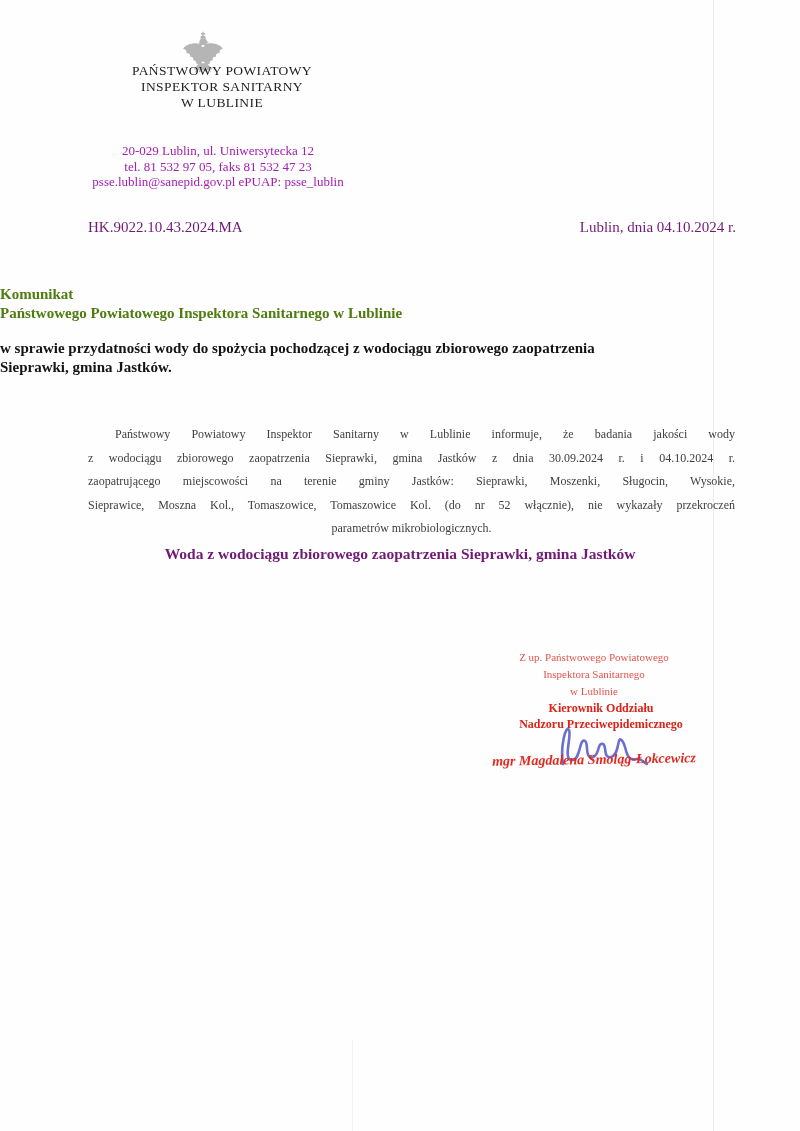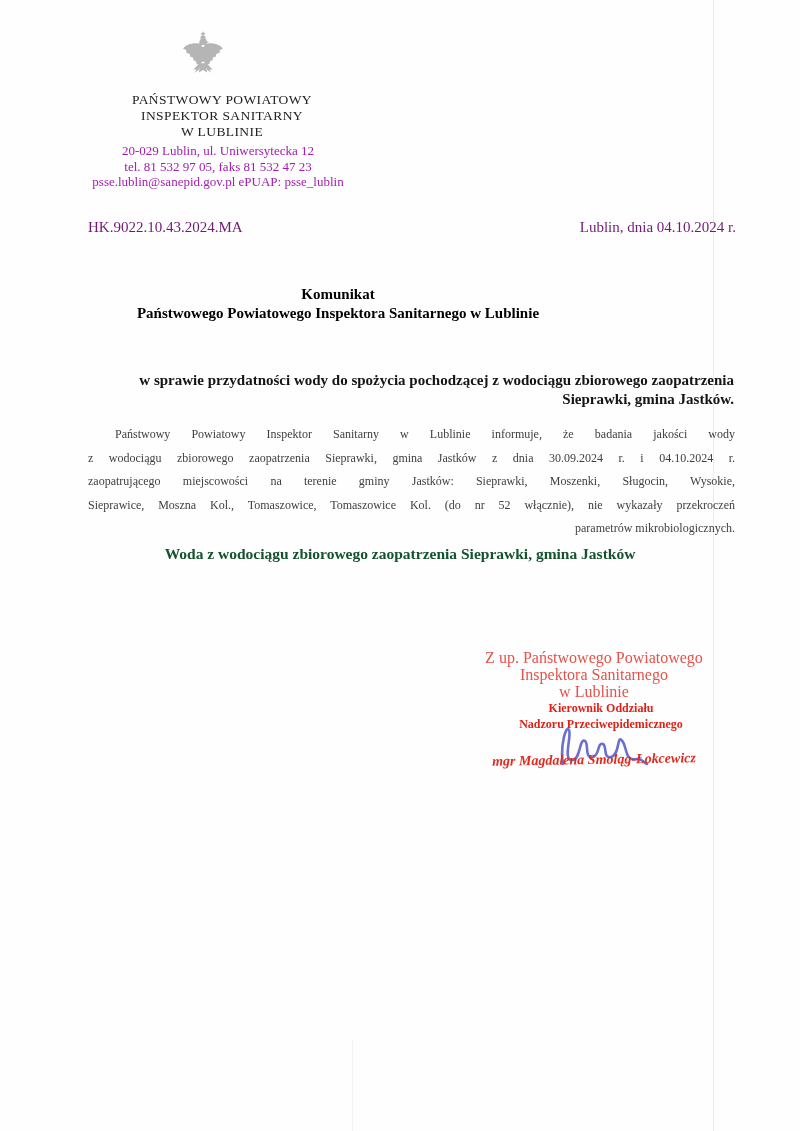--- a/index.html
+++ b/index.html
@@ -7,59 +7,59 @@
     width:800px;height:1131px;position:relative;background:#ffffff;
     font-family:"Liberation Serif", serif;color:#1c1c1c;overflow:hidden;
   }
   .page{position:absolute;inset:0;background:#fefefe;}
   .scan-line{position:absolute;left:713px;top:0;width:1px;height:1131px;background:#ebebeb;}
   .scan-line2{position:absolute;left:352px;top:1040px;width:1px;height:91px;background:#f3f3f3;}
 
   .emblem{position:absolute;left:181px;top:31px;width:44px;height:48px;}
 
   .org{
-    position:absolute;left:78px;top:92px;width:288px;text-align:center;
+    position:absolute;left:78px;top:63px;width:288px;text-align:center;
     font-size:13.5px;line-height:16px;letter-spacing:.4px;color:#222;
   }
   .addr{
     position:absolute;left:58px;top:143px;width:320px;text-align:center;
     font-size:13px;line-height:15.5px;color:#a21caf;
   }
 
   .refrow{
     position:absolute;left:88px;right:64px;top:219px;
     display:flex;justify-content:space-between;font-size:15px;color:#701a75;
   }
 
   .title{
-    position:absolute;left:0;top:285px;width:676px;text-align:center;
-    font-weight:bold;font-size:15px;line-height:19px;color:#000000;
+    position:absolute;left:0;top:285px;width:676px;
+    font-weight:bold;font-size:15px;line-height:19px;color:#4d7c0f;
   }
   .subject{
-    position:absolute;left:0;top:339px;width:734px;text-align:right;
-    font-weight:bold;font-size:15px;line-height:19px;color:#141414;margin-top:32px;
+    position:absolute;left:0;top:339px;width:734px;text-align:left;
+    font-weight:bold;font-size:15px;line-height:19px;color:#141414;
   }
 
   .bodypar{
     position:absolute;left:88px;top:423px;width:647px;
     font-size:12px;line-height:23.5px;color:#404040;
   }
   .jline{text-align:justify;text-align-last:justify;}
   .jline.first{padding-left:27px;}
-  .jlast{text-align:right;}
+  .jlast{text-align:center;}
 
   .statement{
     position:absolute;left:0;top:543px;width:800px;text-align:center;
-    font-weight:bold;font-size:15.5px;line-height:21.5px;color:#14532d;
+    font-weight:bold;font-size:15.5px;line-height:21.5px;color:#701a75;
   }
 
   .stamp{
     position:absolute;left:448px;top:649px;width:292px;text-align:center;
   }
-  .stamp .light{font-size:16px;line-height:17px;color:#e4534a;}
+  .stamp .light{font-size:11px;line-height:17px;color:#e4534a;}
   .stamp .dark{
     font-size:12px;line-height:15.5px;color:#dd2317;font-weight:bold;
     padding-left:14px;
   }
   .stamp .dark-block{margin-top:1px;}
   .signature{
     position:absolute;left:553px;top:718px;width:100px;height:52px;
   }
   .signatory{
     position:absolute;left:448px;top:752px;width:292px;text-align:center;

